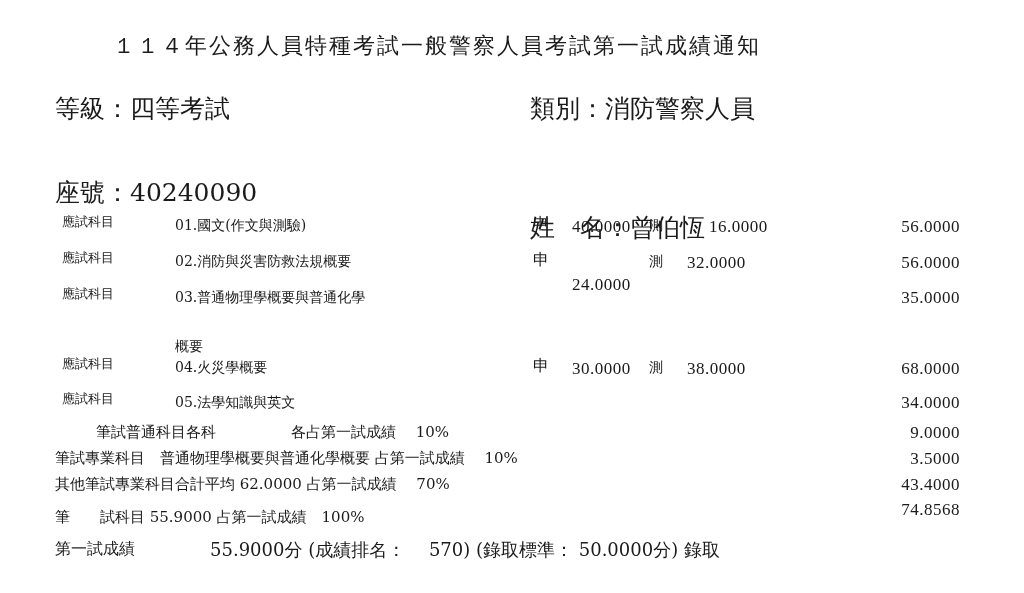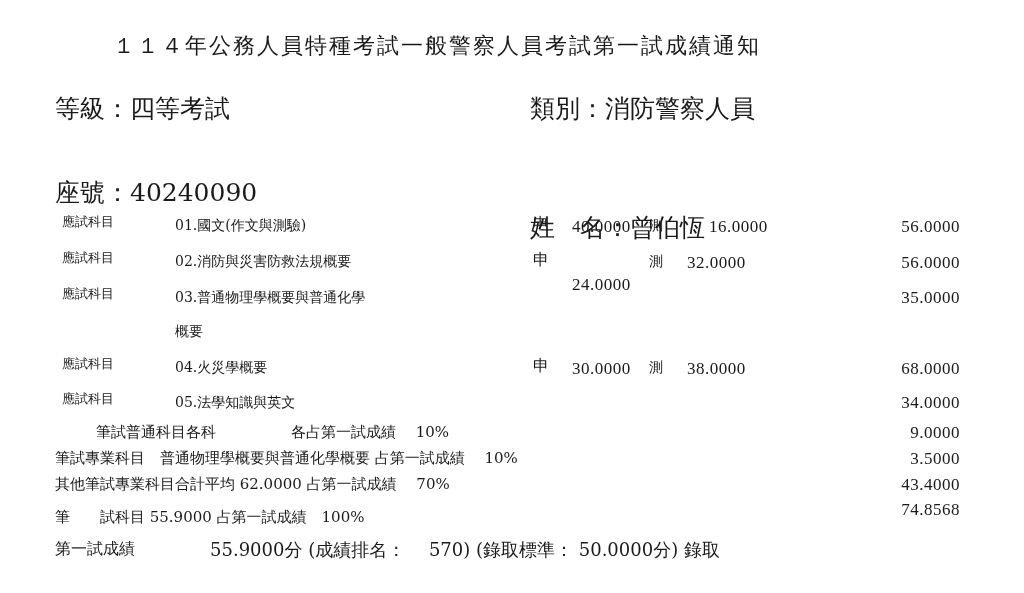--- a/index.html
+++ b/index.html
@@ -43,21 +43,21 @@
   <div class="abs hdr" style="top:252px;left:533px;font-size:16px;">申</div>
   <div class="abs num" style="top:254px;left:572px;margin-top:22px;">24.0000</div>
   <div class="abs subj" style="top:254px;left:649px;">測</div>
   <div class="abs num" style="top:254px;left:687px;">32.0000</div>
   <div class="abs num right" style="top:254px;right:64px;">56.0000</div>
 </div>
 
 <div>
   <div class="abs label-small" style="top:287px;left:62px;">應試科目</div>
   <div class="abs subj" style="top:290px;left:175px;">03.普通物理學概要與普通化學</div>
-  <div class="abs subj" style="top:325px;left:175px;font-family:Liberation Mono, monospace;">概要</div>
+  <div class="abs subj" style="top:339px;left:175px;">概要</div>
   <div class="abs num right" style="top:289px;right:64px;">35.0000</div>
 </div>
 
 <div>
   <div class="abs label-small" style="top:357px;left:62px;">應試科目</div>
   <div class="abs subj" style="top:360px;left:175px;">04.火災學概要</div>
   <div class="abs hdr" style="top:358px;left:533px;font-size:16px;">申</div>
   <div class="abs num" style="top:360px;left:572px;">30.0000</div>
   <div class="abs subj" style="top:360px;left:649px;">測</div>
   <div class="abs num" style="top:360px;left:687px;">38.0000</div>

